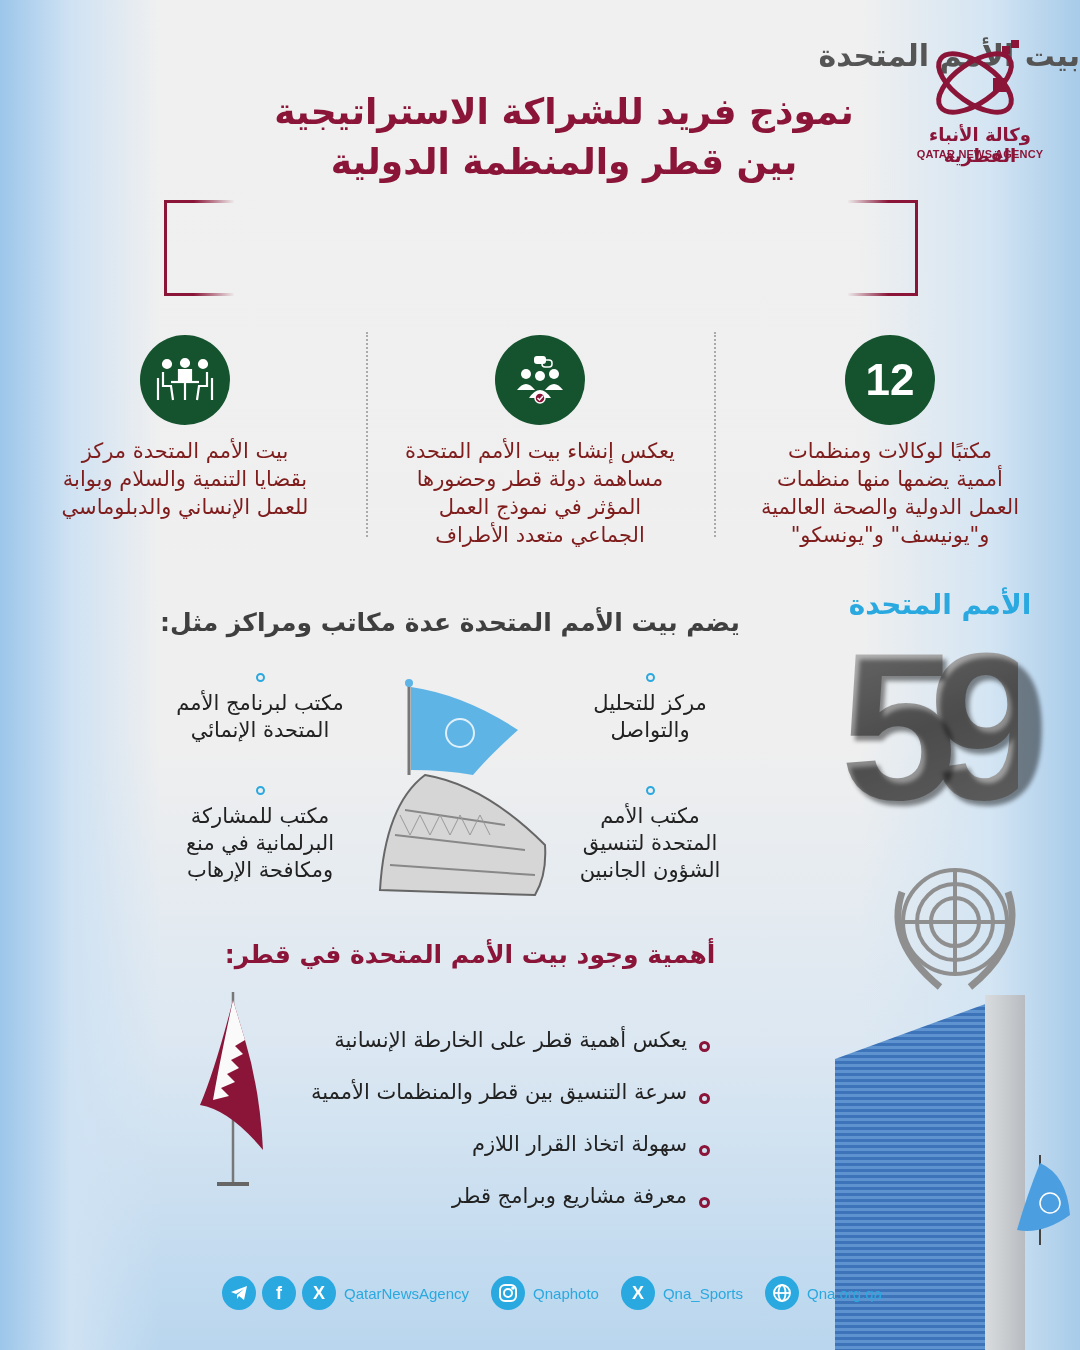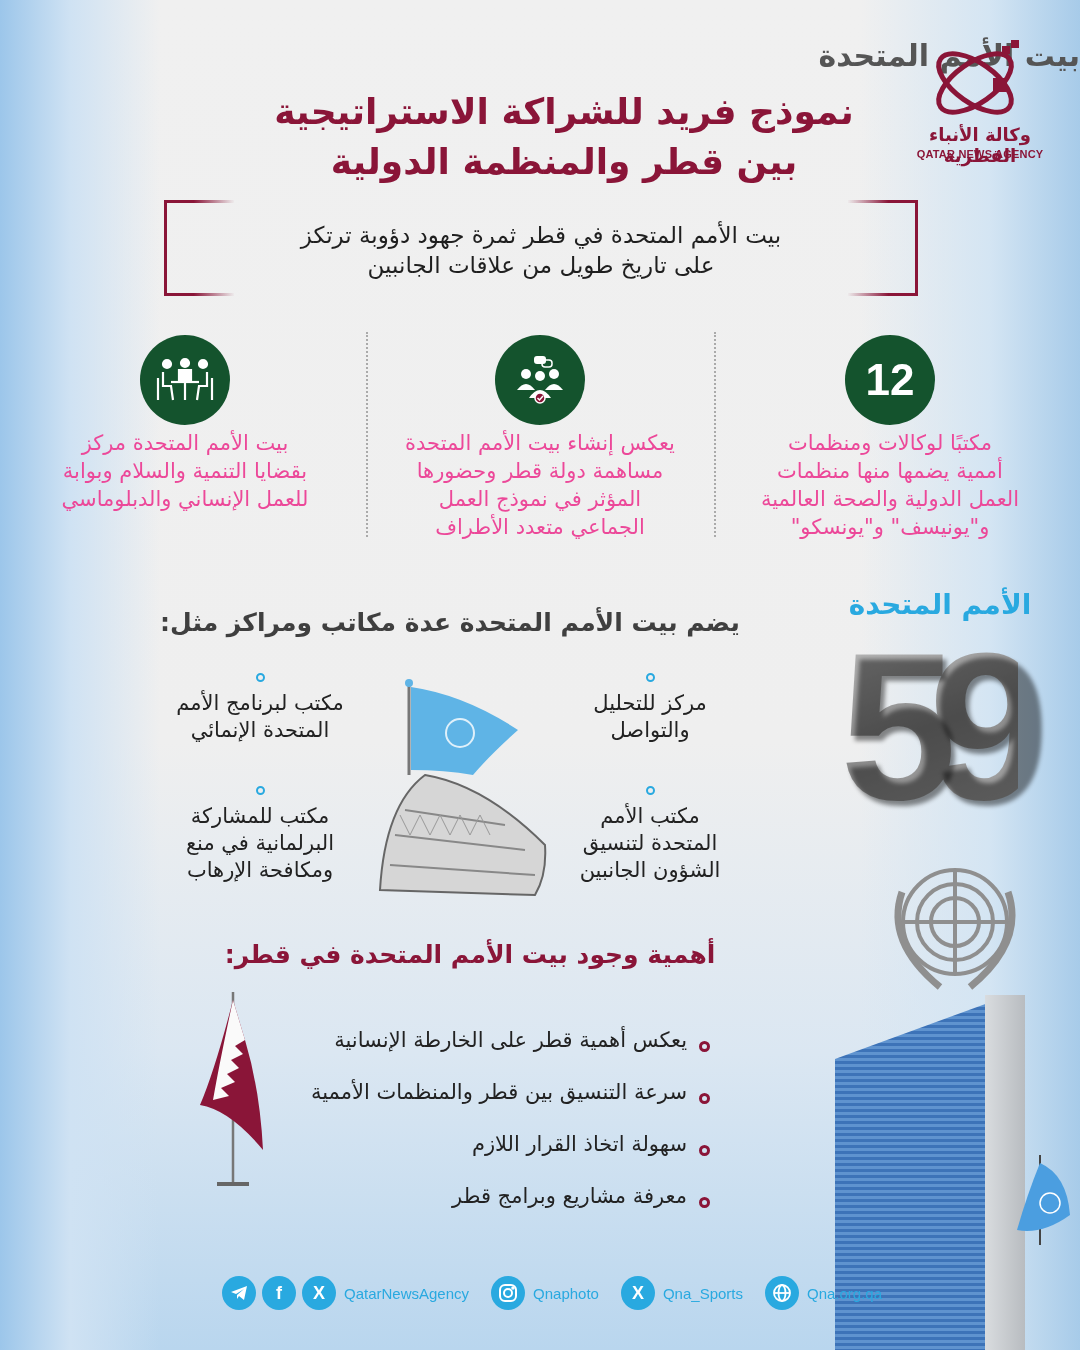--- a/index.html
+++ b/index.html
@@ -31,21 +31,21 @@
   .bracket .bl { position: absolute; left: 0; top: 0; width: 70px; height: 96px; border: 3px solid #8a1538; border-right: none; }
   .bracket .bl::before, .bracket .br::before { content: ""; }
   .bracket .bl { border-image: linear-gradient(90deg, #8a1538 40%, rgba(138,21,56,0)) 1; }
   .bracket .br { position: absolute; right: 0; top: 0; width: 70px; height: 96px; border: 3px solid #8a1538; border-left: none; border-image: linear-gradient(270deg, #8a1538 40%, rgba(138,21,56,0)) 1; }
   .bracket-text { position: absolute; top: 20px; left: 0; width: 754px; text-align: center; font-size: 23px; line-height: 30px; color: #1f1f1f; }
 
   
   .col { top: 335px; width: 330px; text-align: center; }
   .col .circle { width: 90px; height: 90px; border-radius: 50%; background: #14532d; margin: 0 auto; display: flex; align-items: center; justify-content: center; color: #fff; }
   .col .num { font-size: 44px; font-weight: bold; font-family: "Liberation Sans", sans-serif; }
-  .col .txt { margin-top: 4px; font-size: 21px; line-height: 28px; color: #ec4899; }
+  .col .txt { margin-top: 12px; font-size: 21px; line-height: 28px; color: #7f1d1d; }
   .col1 { left: 725px; }
   .col2 { left: 375px; }
   .col3 { left: 20px; }
   .vdiv { top: 332px; width: 0; height: 205px; border-left: 2px dotted #aaa; }
 
   
   .sec-title { top: 608px; left: 150px; width: 600px; text-align: center; font-size: 25px; font-weight: bold; color: #3f3f3f; }
   .office { width: 200px; text-align: center; font-size: 21px; line-height: 27px; color: #222; }
   .office .dot { display: block; width: 9px; height: 9px; border: 2px solid #29a9e0; border-radius: 50%; margin: 0 auto 8px; }
   .o1 { top: 673px; left: 550px; }
@@ -89,24 +89,20 @@
     <rect x="106" y="2" width="8" height="8" fill="#8a1538"></rect>
     <rect x="88" y="40" width="14" height="14" fill="#8a1538"></rect>
   </svg>
   <div class="logo-ar">وكالة الأنباء القطرية</div>
   <div class="logo-en">QATAR NEWS AGENCY</div>
 </div>
 
 <div class="abs bracket">
   <div class="bl"></div>
   <div class="br"></div>
-  <div class="bracket-text">
-    <div>بيت الأمم المتحدة في قطر ثمرة جهود دؤوبة ترتكز</div>
-    <div>على تاريخ طويل من علاقات الجانبين</div>
-  </div>
 </div>
 
 <div class="abs col col1">
   <div class="circle">
     <span class="num">12</span>
   </div>
   <div class="txt">
     <div>مكتبًا لوكالات ومنظمات</div>
     <div>أممية يضمها منها منظمات</div>
     <div>العمل الدولية والصحة العالمية</div>

